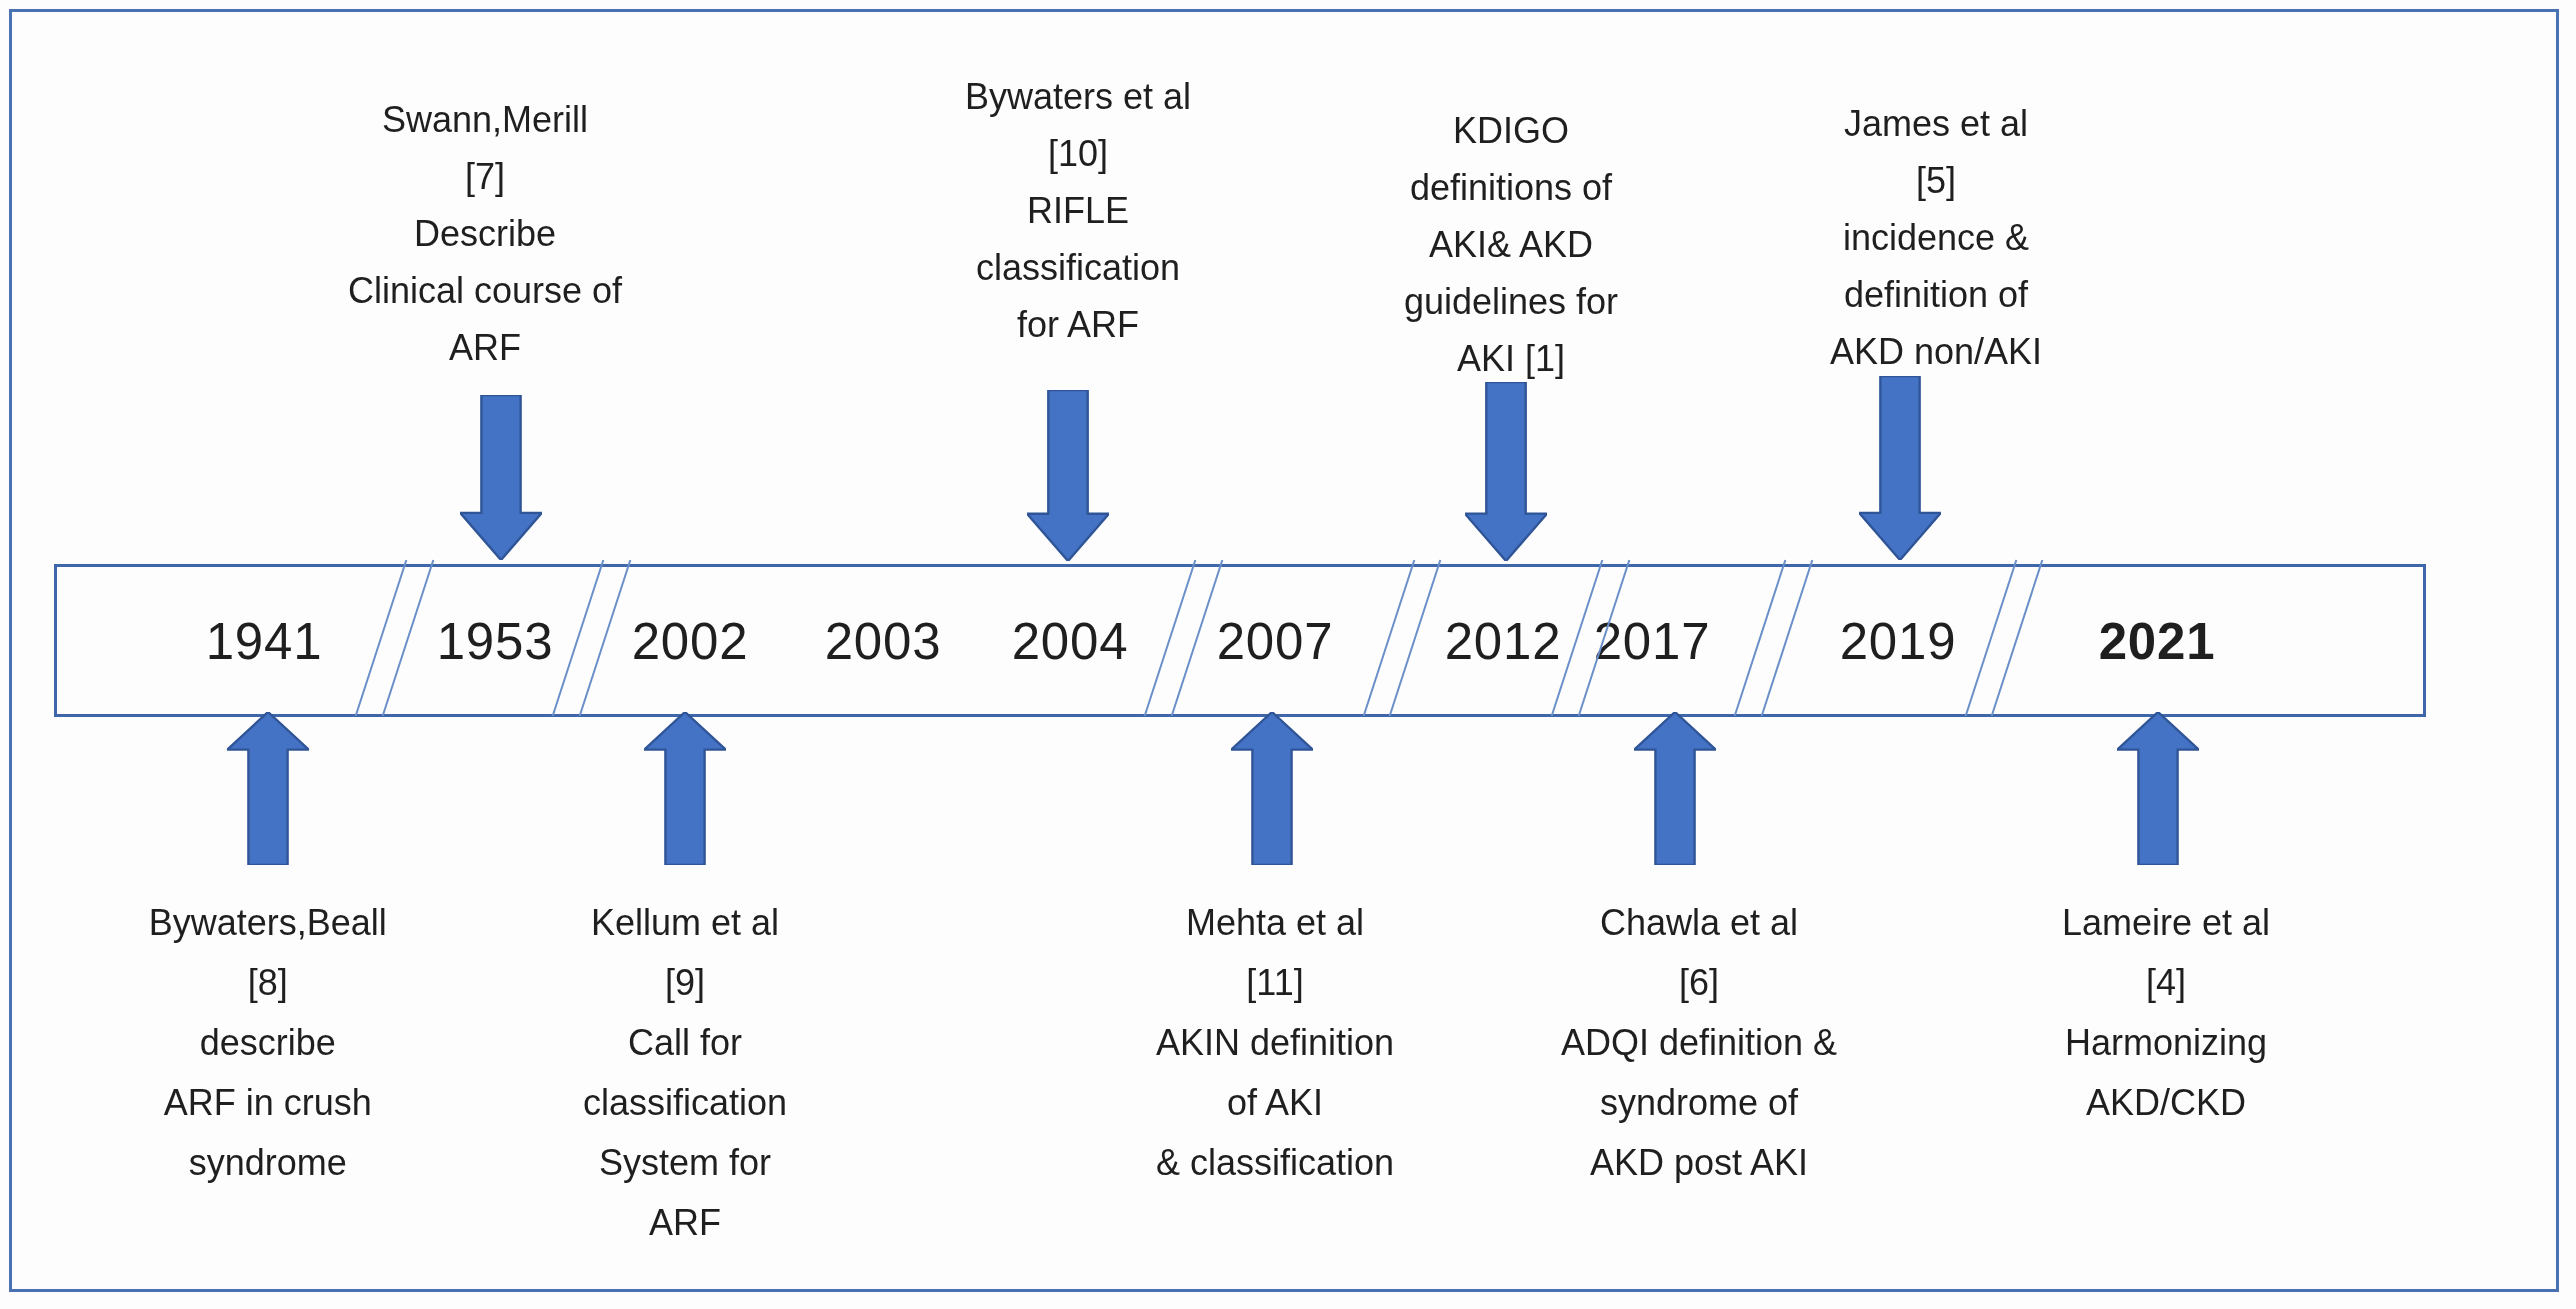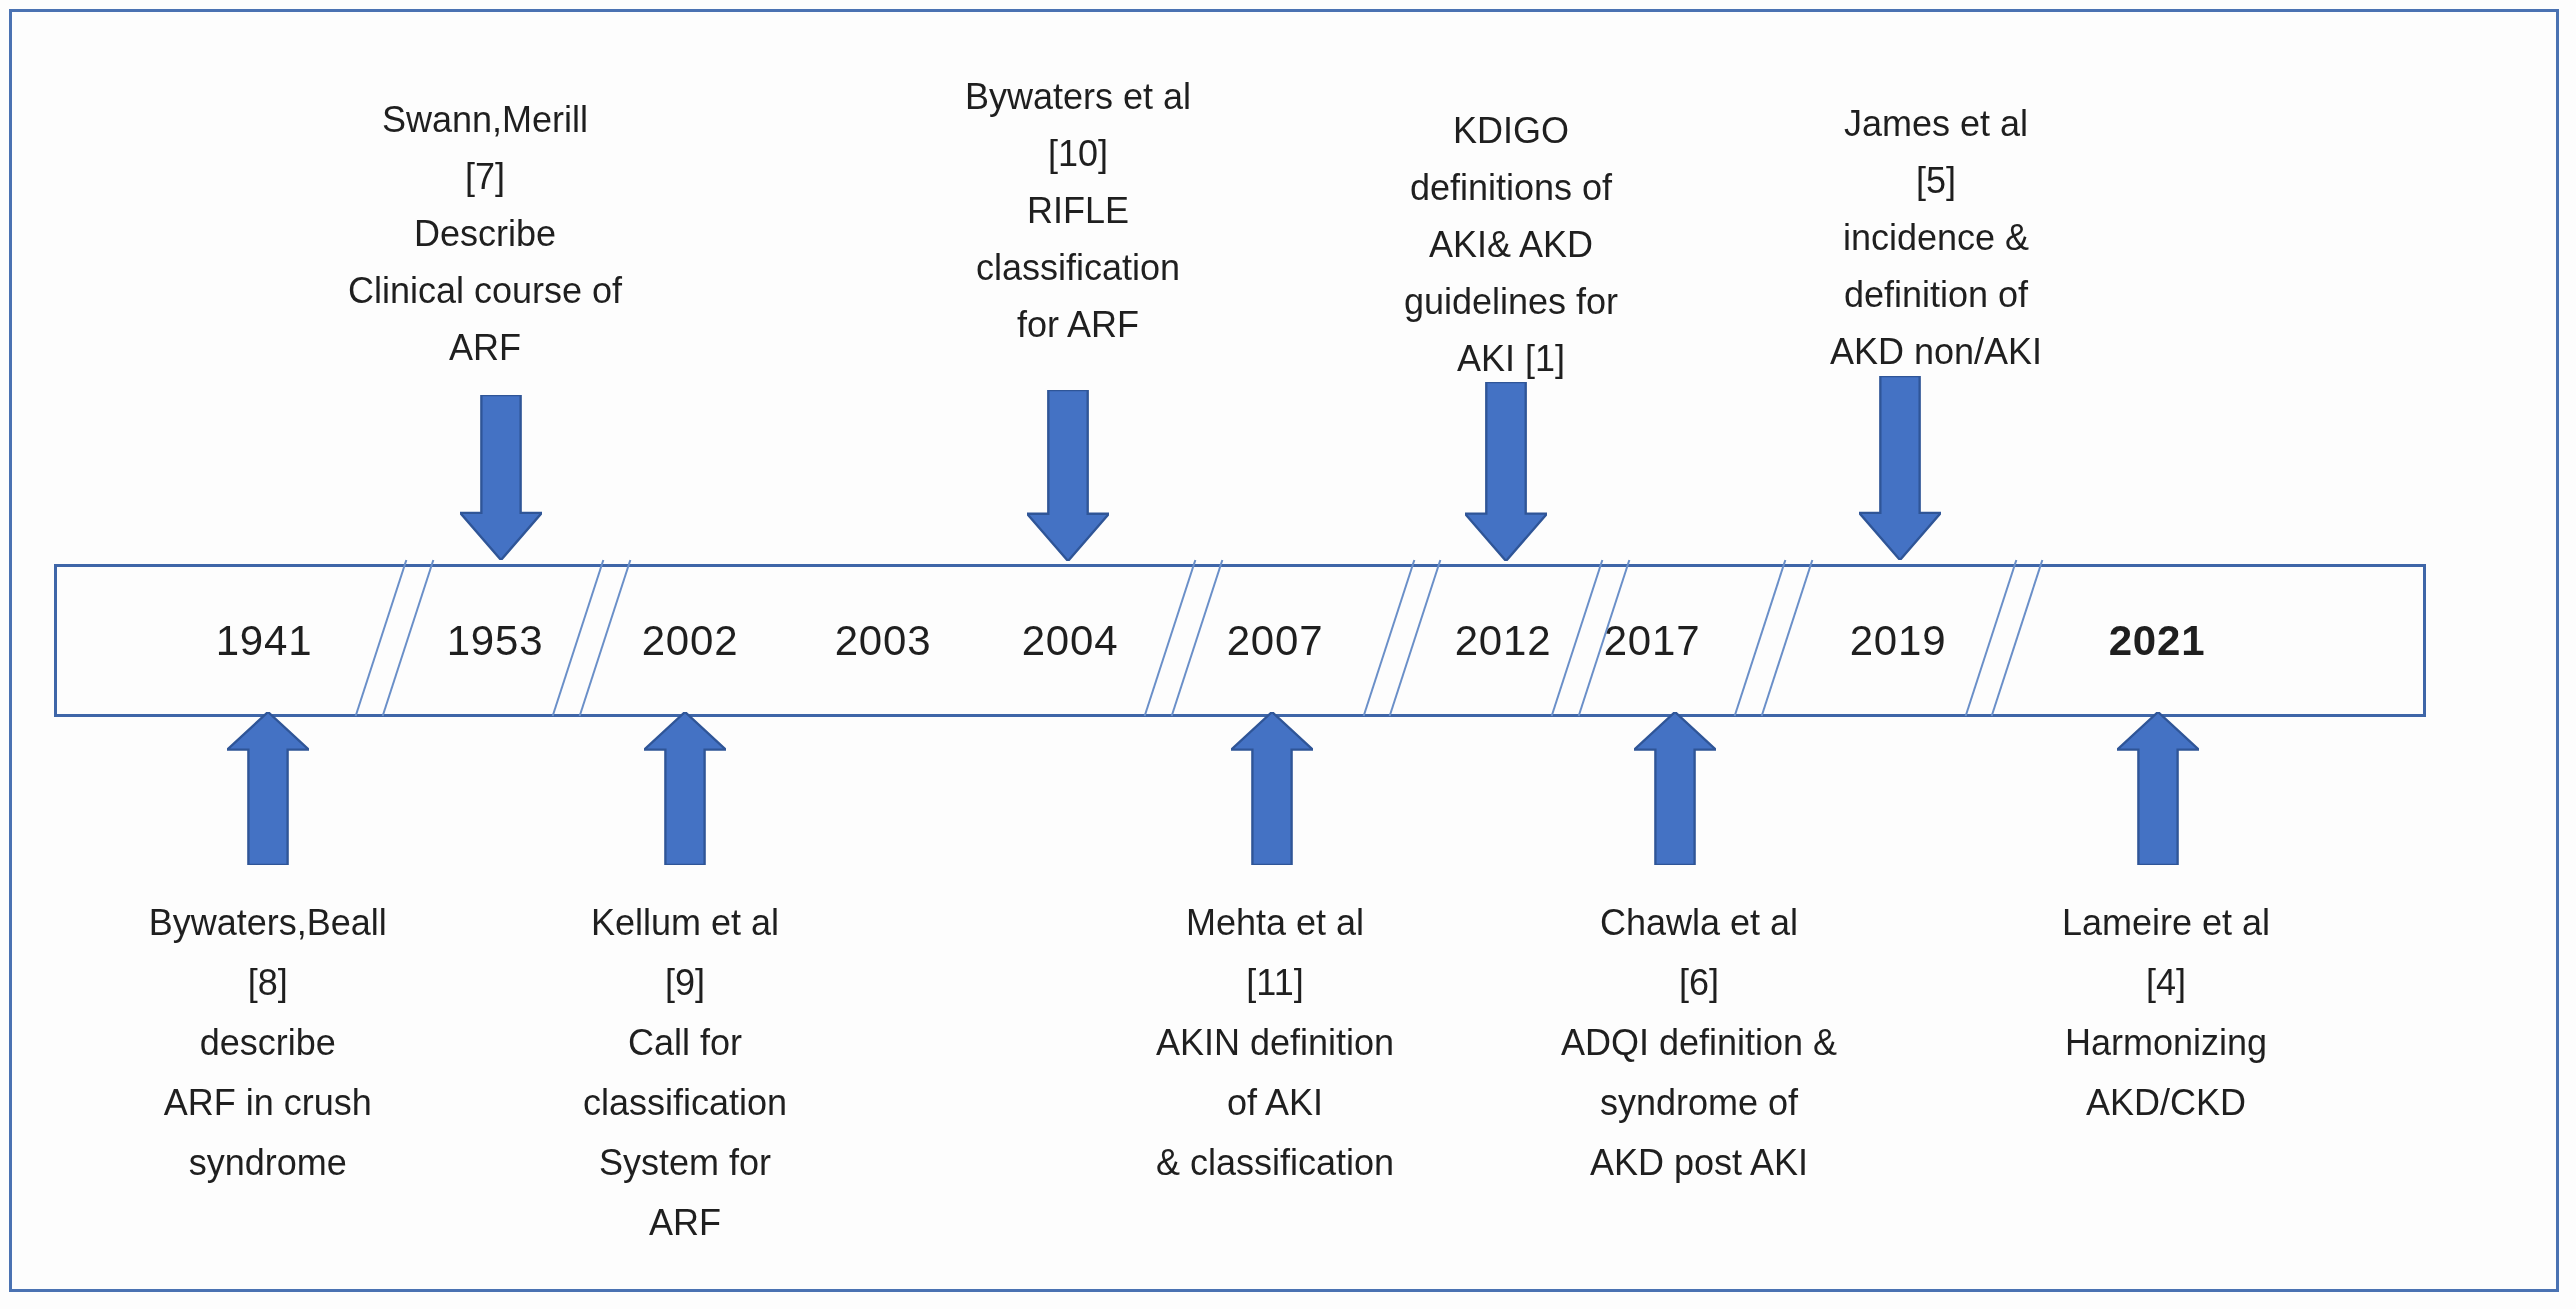--- a/index.html
+++ b/index.html
@@ -10,21 +10,21 @@
   .frame{
     position:absolute;left:9.4px;top:9.4px;width:2550px;height:1283px;
     border:3.1px solid #4a72b2;box-sizing:border-box;background:transparent;
   }
   .bar{
     position:absolute;left:54px;top:564px;width:2372px;height:153px;
     border:3.1px solid #3f66a8;box-sizing:border-box;background:#fdfdfd;
   }
   .year{
     position:absolute;top:641px;transform:translate(-50%,-50%);
-    font-size:42px;white-space:nowrap;letter-spacing:0.8px;
+    font-size:51px;white-space:nowrap;letter-spacing:0.8px;
   }
   .brk{
     position:absolute;top:556px;height:164px;width:0;
     border-left:2.4px solid #6a8fc8;transform:rotate(18deg);
   }
   .arrow{position:absolute;}
   .evlabel{position:absolute;width:504px;text-align:center;font-size:36px;}
   .evlabel.above{line-height:57px;}
   .evlabel.below{line-height:60px;}
   .evline{white-space:nowrap;}

